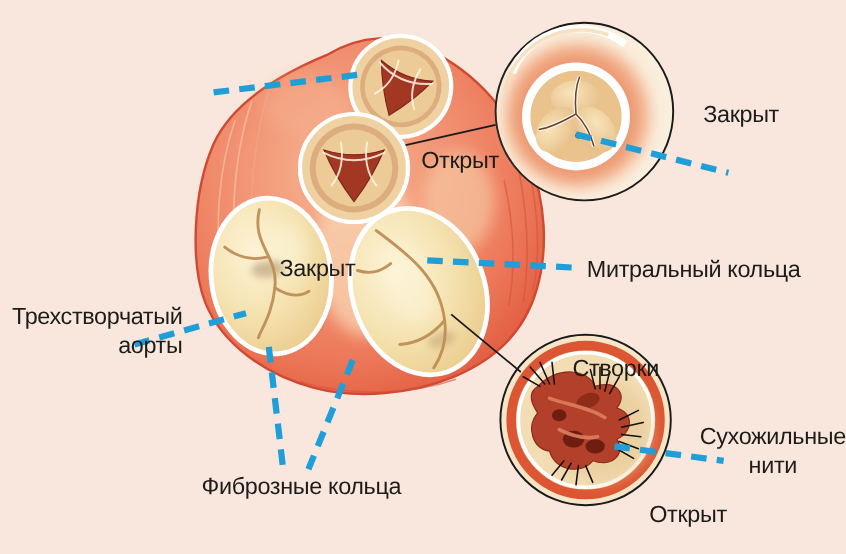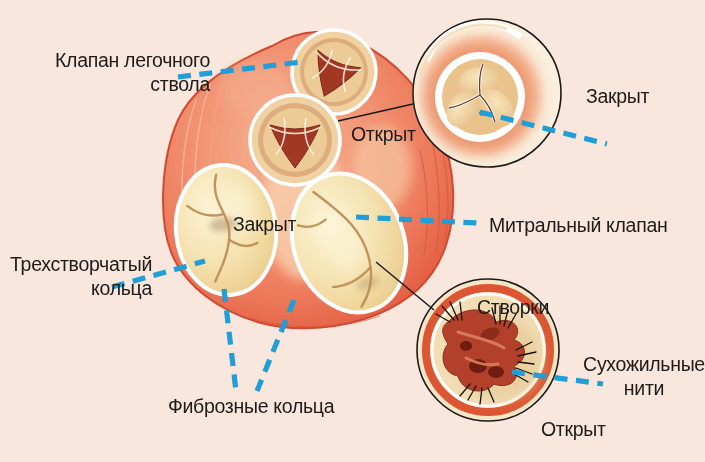--- a/index.html
+++ b/index.html
@@ -199,23 +199,22 @@
       <path d="M 178,77 L 301,62"></path>
       <path d="M 480,112 L 607,144"></path>
       <path d="M 356,217 L 478,223"></path>
       <path d="M 112,287 L 205,261"></path>
       <path d="M 224,289 L 236,391"></path>
       <path d="M 294,300 L 257,391"></path>
       <path d="M 512,372 L 603,384"></path>
     </g>
   </svg>
 
-  <div class="label" id="lbl-pulm">Клапан легочного ствола</div>
   <div class="label" id="lbl-open-top">Открыт</div>
   <div class="label" id="lbl-closed-aortic">Закрыт</div>
-  <div class="label" id="lbl-mitral">Митральный клапан</div>
+  <div class="label" id="lbl-mitral">Митральный кольца</div>
   <div class="label" id="lbl-closed-tri">Закрыт</div>
-  <div class="label" id="lbl-tri">Трехстворчатый кольца</div>
+  <div class="label" id="lbl-tri">Трехстворчатый аорты</div>
   <div class="label" id="lbl-fibrous">Фиброзные кольца</div>
   <div class="label" id="lbl-cusps">Створки</div>
   <div class="label" id="lbl-chordae">Сухожильные нити</div>
   <div class="label" id="lbl-open-bottom">Открыт</div>
 </div>
 
 </body></html>

